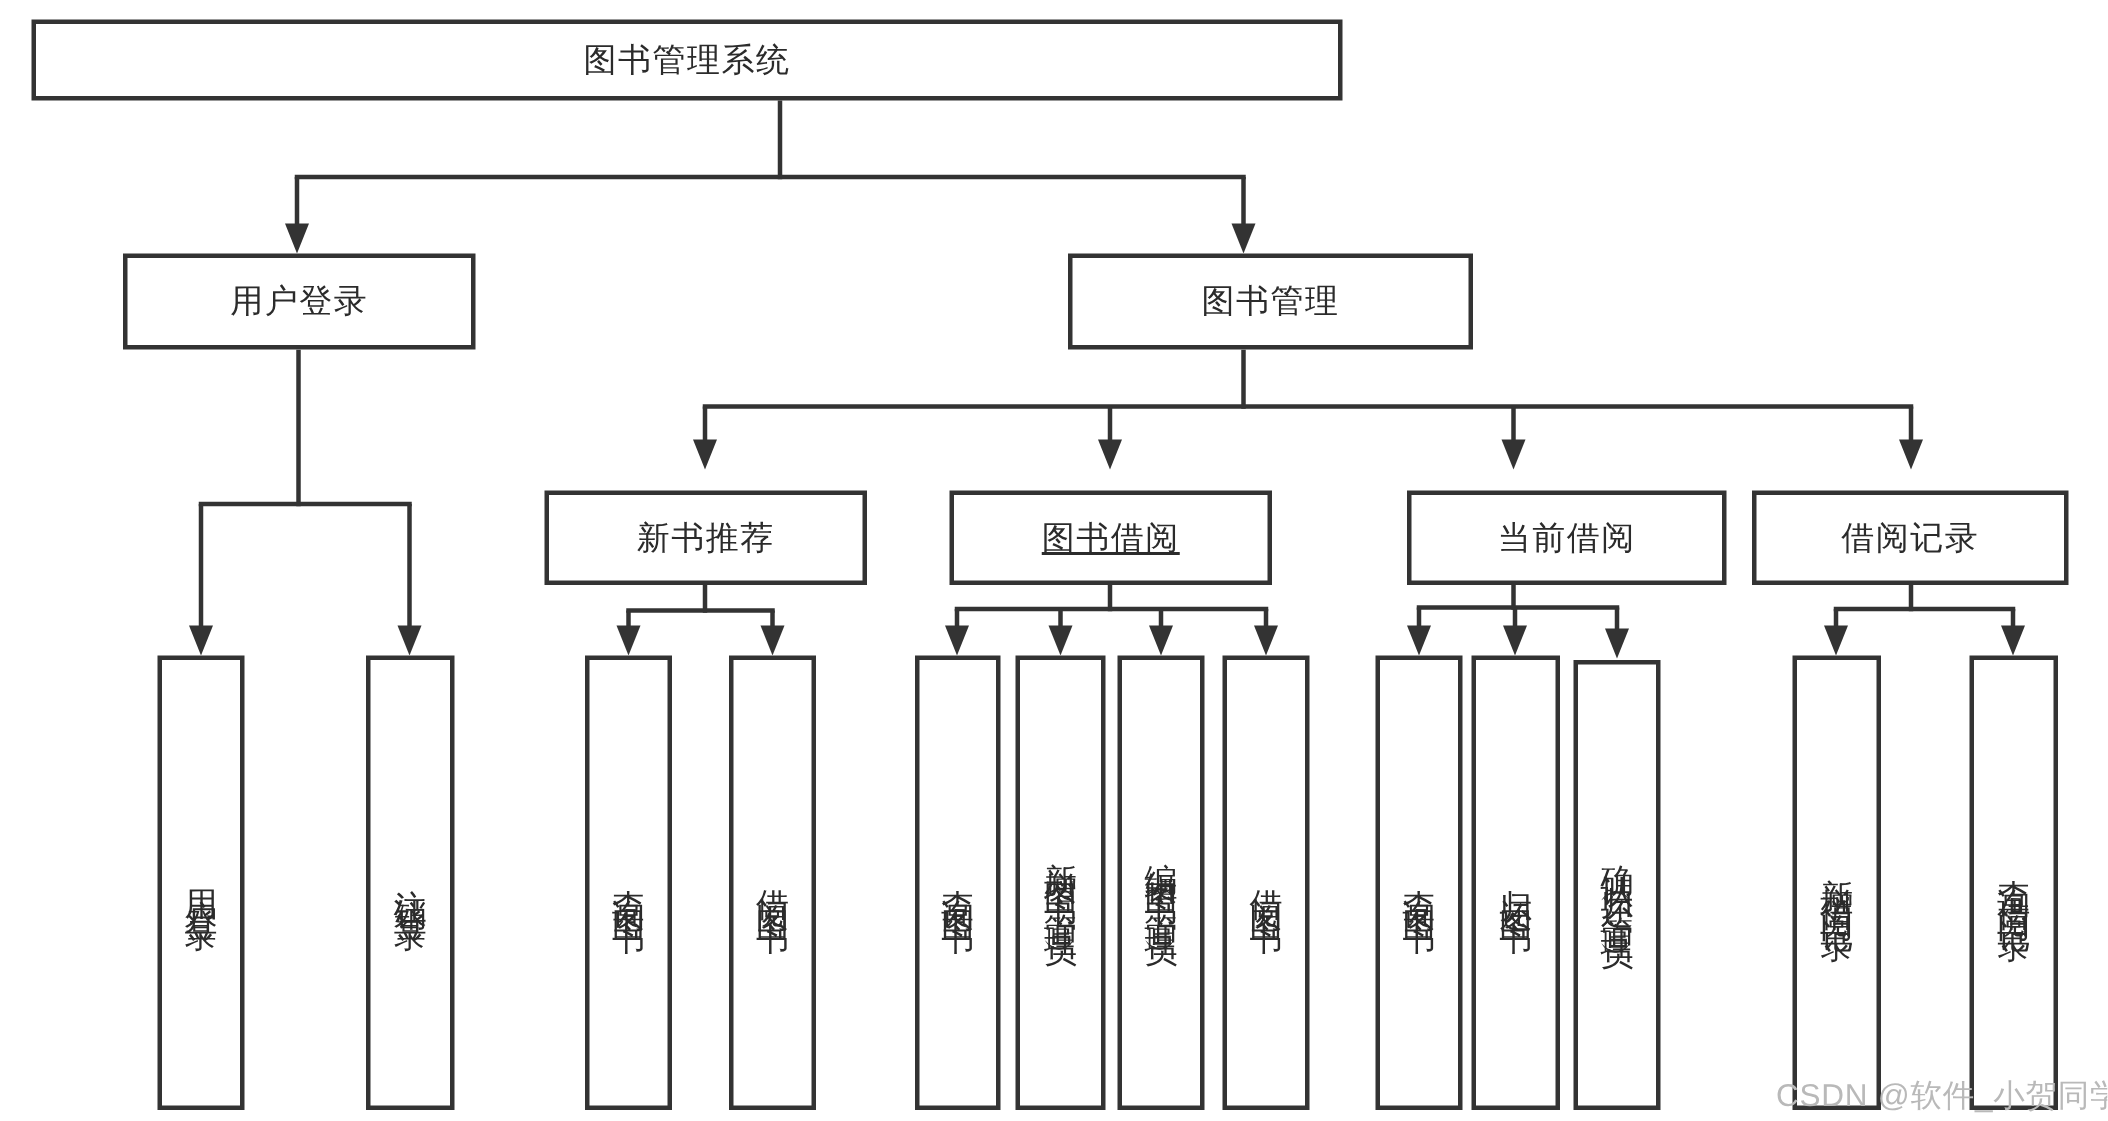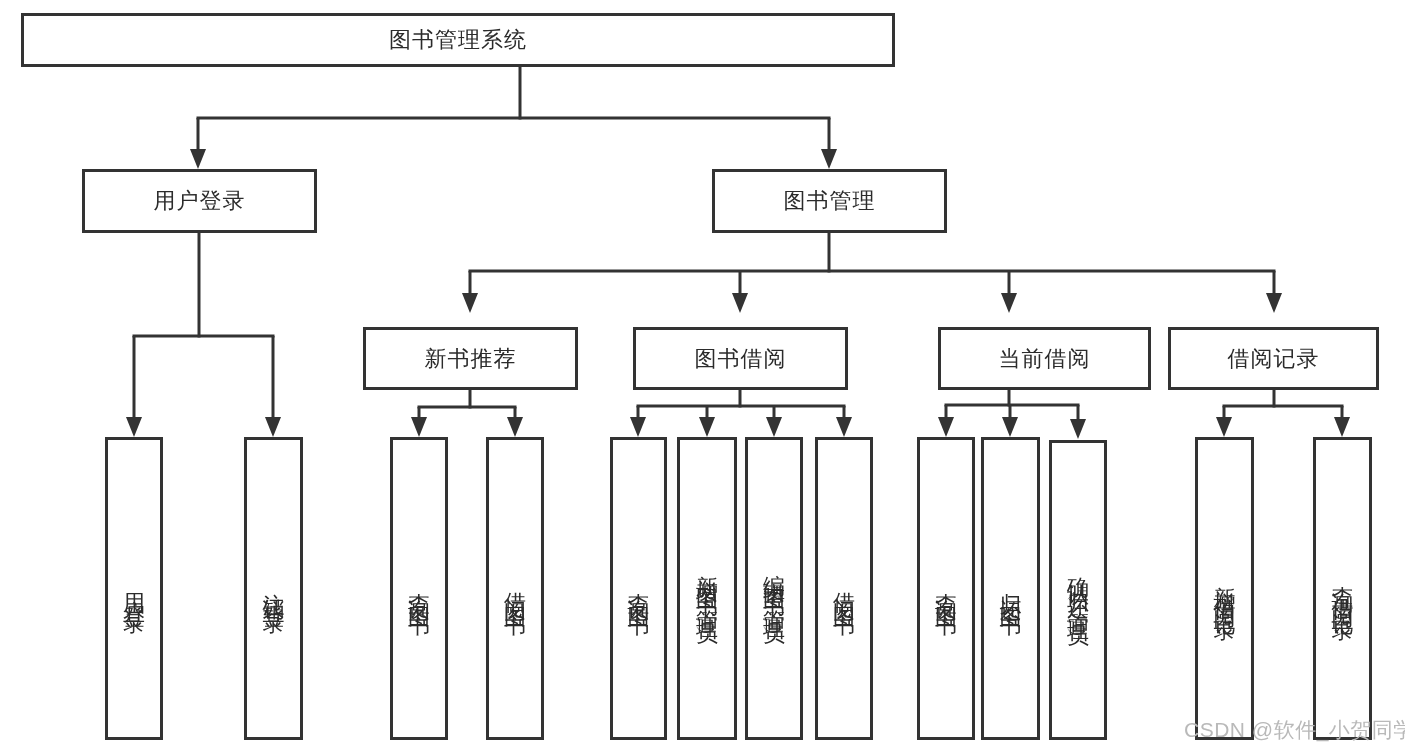--- a/index.html
+++ b/index.html
@@ -137,28 +137,28 @@
     </g>
   </svg>
 
   <div class="box" style="left:21px;top:13px;width:874px;height:54px;">
     <span class="hlabel">图书管理系统</span>
   </div>
 
   <div class="box lvl2" style="left:82px;width:235px;">
     <span class="hlabel">用户登录</span>
   </div>
-  <div class="box lvl2" style="left:712px;width:235px;">
+  <div class="box lvl2" style="left:712px;width:270px;">
     <span class="hlabel">图书管理</span>
   </div>
 
   <div class="box lvl3" style="left:363px;width:215px;">
     <span class="hlabel">新书推荐</span>
   </div>
-  <div class="box lvl3" style="left:633px;width:215px;">
+  <div class="box lvl3" style="left:633px;width:215px;text-decoration:underline;">
     <span class="hlabel">图书借阅</span>
   </div>
   <div class="box lvl3" style="left:902px;width:213px;margin-left:36px;">
     <span class="hlabel">当前借阅</span>
   </div>
   <div class="box lvl3" style="left:1168px;width:211px;text-align:right;">
     <span class="hlabel">借阅记录</span>
   </div>
 
   <div class="box leaf" style="left:105px;width:58px;">

